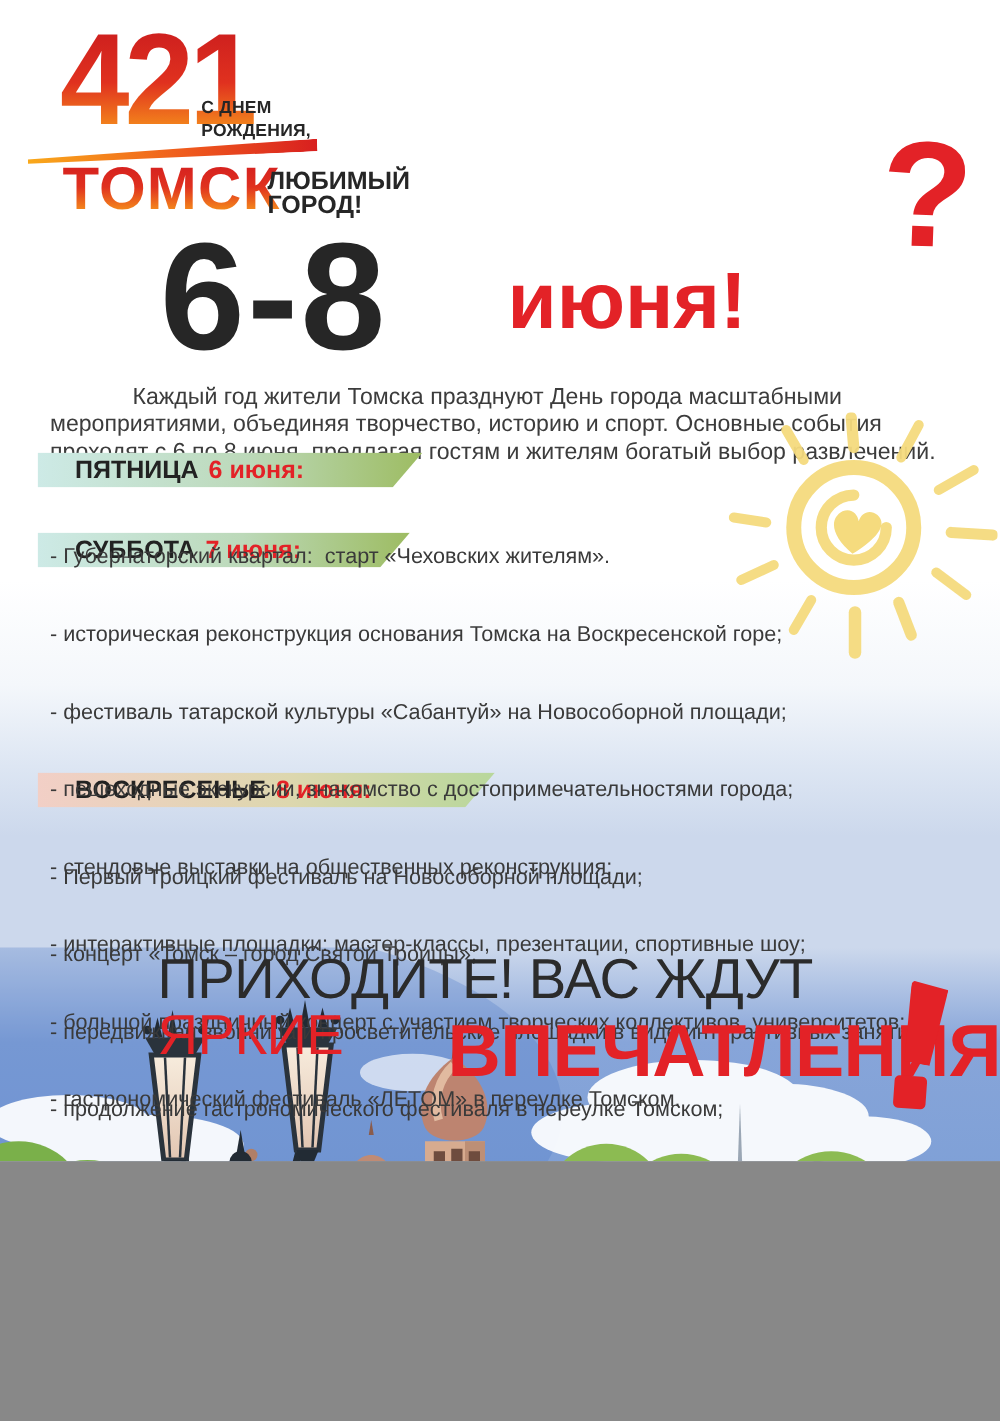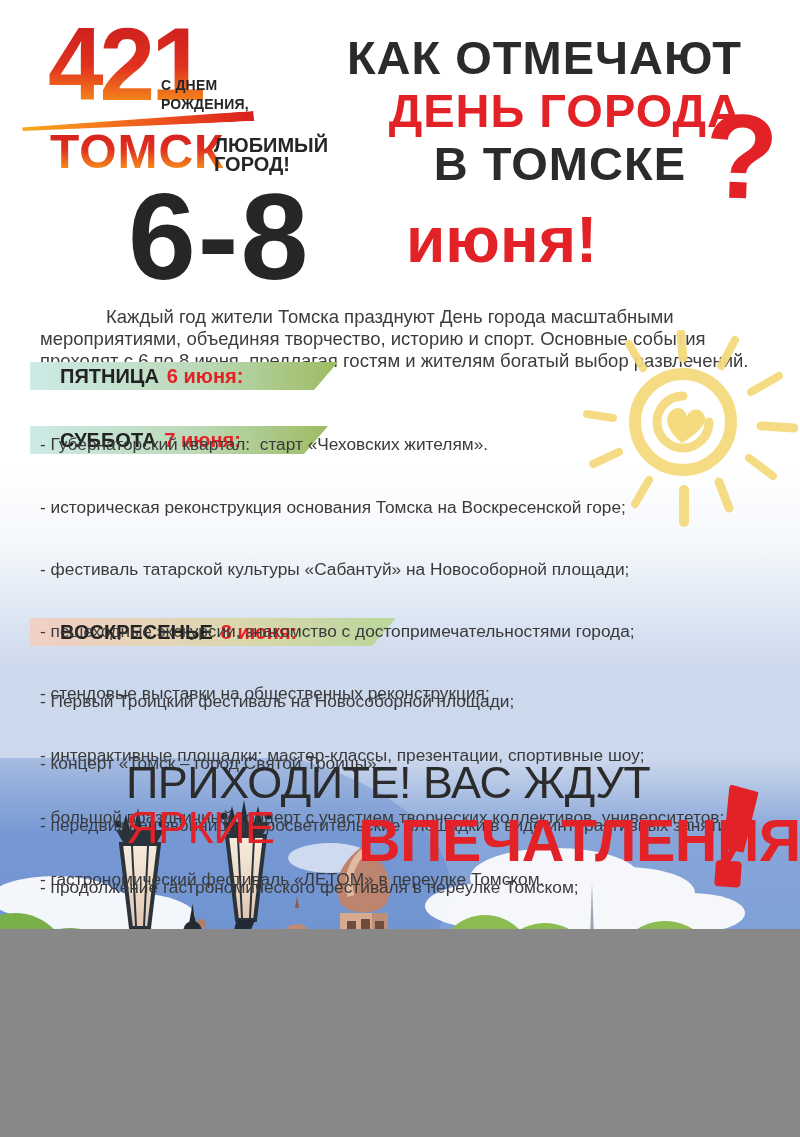--- a/index.html
+++ b/index.html
@@ -86,25 +86,20 @@
     <div>С ДНЕМ</div>
     <div>РОЖДЕНИЯ,</div>
   </div>
   <div class="abs logo-swoosh"></div>
   <div class="abs logo-tomsk">ТОМСК</div>
   <div class="abs logo-beloved">
     <div>ЛЮБИМЫЙ</div>
     <div>ГОРОД!</div>
   </div>
 
-  <div class="abs title">
-    <div class="t1">КАК ОТМЕЧАЮТ</div>
-    <div class="t2">ДЕНЬ ГОРОДА</div>
-    <div class="t3">В ТОМСКЕ</div>
-  </div>
   <div class="abs qmark">?</div>
 
   <div class="abs date-days">6-8</div>
   <div class="abs date-month">июня!</div>
 
   <p class="abs intro">Каждый год жители Томска празднуют День города масштабными мероприятиями, объединяя творчество, историю и спорт. Основные события проходят с 6 по 8 июня, предлагая гостям и жителям богатый выбор развлечений.</p>
 
   <svg class="abs sun" width="215" height="200" viewBox="0 0 215 200">
     <g stroke="#f5db7e" stroke-linecap="round" fill="none" opacity="0.95">
       <circle cx="100" cy="92" r="48" stroke-width="12"></circle>

